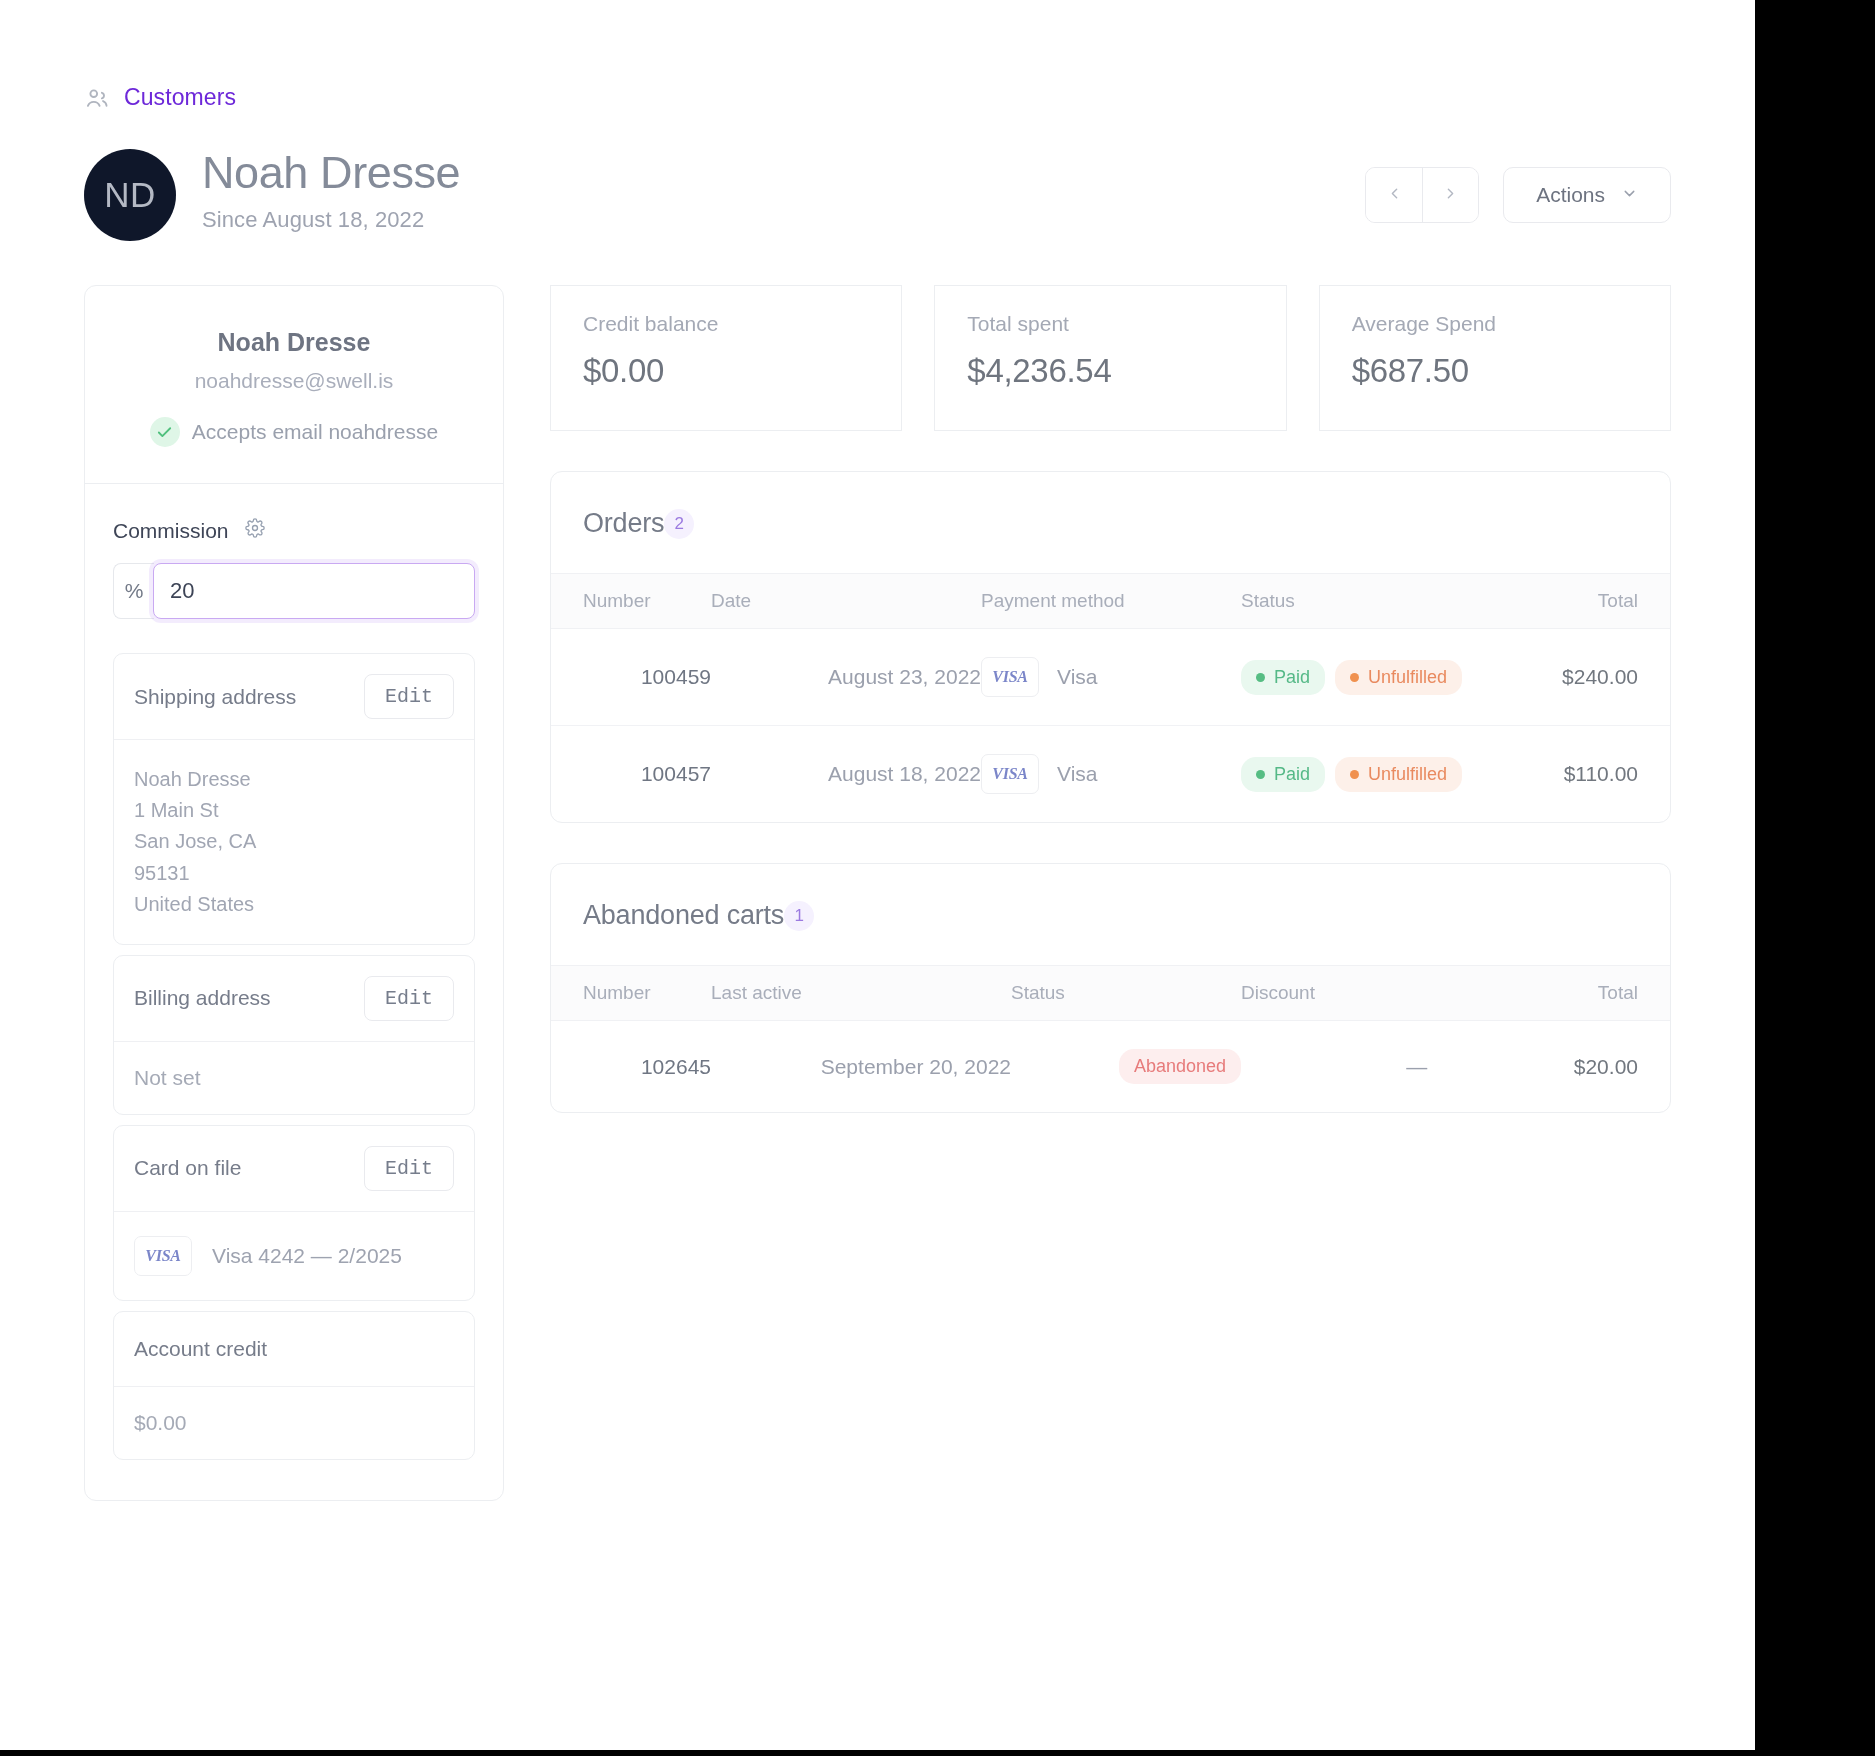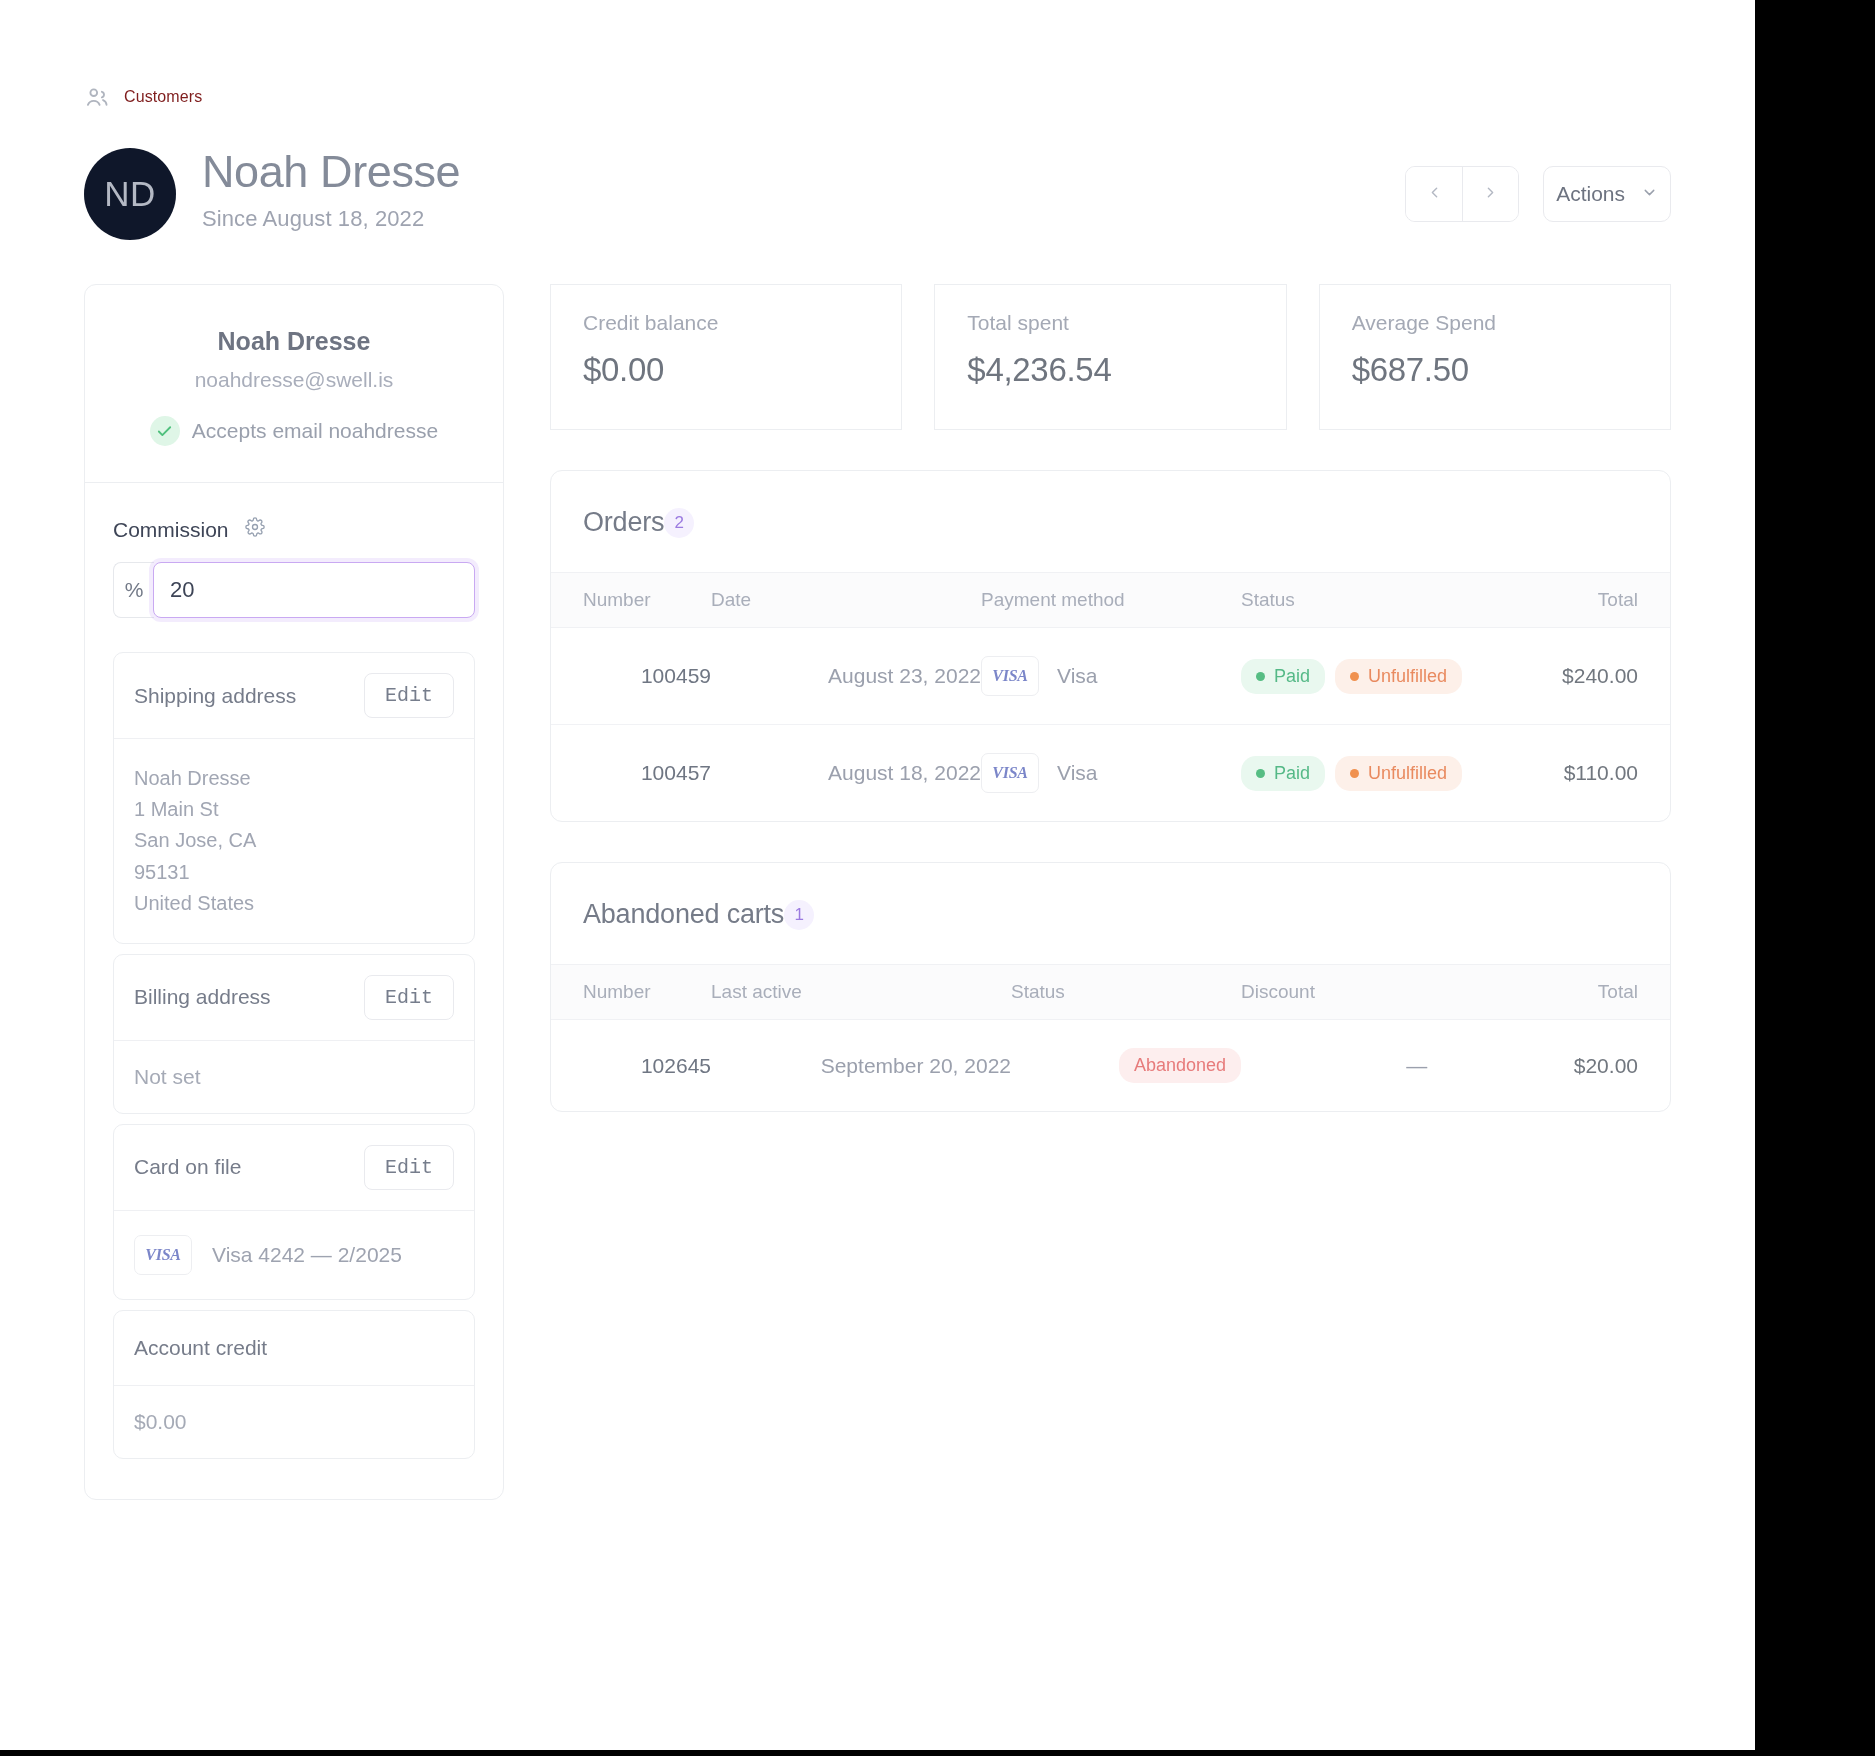--- a/index.html
+++ b/index.html
@@ -17,21 +17,21 @@
   }
   .page { padding: 0 84px; }
 
   
   .breadcrumb {
     display: flex; align-items: center; gap: 14px;
     padding-top: 84px;
   }
   .breadcrumb .bc-icon { width: 26px; height: 26px; color: #b0b5bf; display:block; }
   .breadcrumb .bc-label {
-    font-size: 16px; color: #7f1d1d; letter-spacing: .1px;
+    font-size: 23px; color: #6d28d9; letter-spacing: .1px;
   }
 
   
   .page-header {
     display: flex; align-items: flex-start; justify-content: space-between;
     margin-top: 34px;
   }
   .identity { display: flex; align-items: flex-start; gap: 26px; }
   .avatar {
     width: 92px; height: 92px; border-radius: 50%;
@@ -55,21 +55,21 @@
   }
   .pager button {
     width: 56px; height: 54px; background: #fff; border: none;
     display: flex; align-items: center; justify-content: center;
     cursor: pointer; color: #b3b8c3;
   }
   .pager button + button { border-left: 1px solid #e9eaee; }
   .pager svg { width: 17px; height: 17px; }
   .actions-btn {
     display: flex; align-items: center; gap: 16px;
-    height: 56px; padding: 0 12px;
+    height: 56px; padding: 0 32px;
     border: 1px solid #e9eaee; border-radius: 10px; background: #fff;
     font-size: 21px; color: #6d7380; cursor: pointer;
     font-family: inherit;
   }
   .actions-btn svg { width: 17px; height: 17px; color: #9aa0ac; }
 
   
   .content {
     display: flex; gap: 46px; margin-top: 44px; align-items: flex-start;
   }

